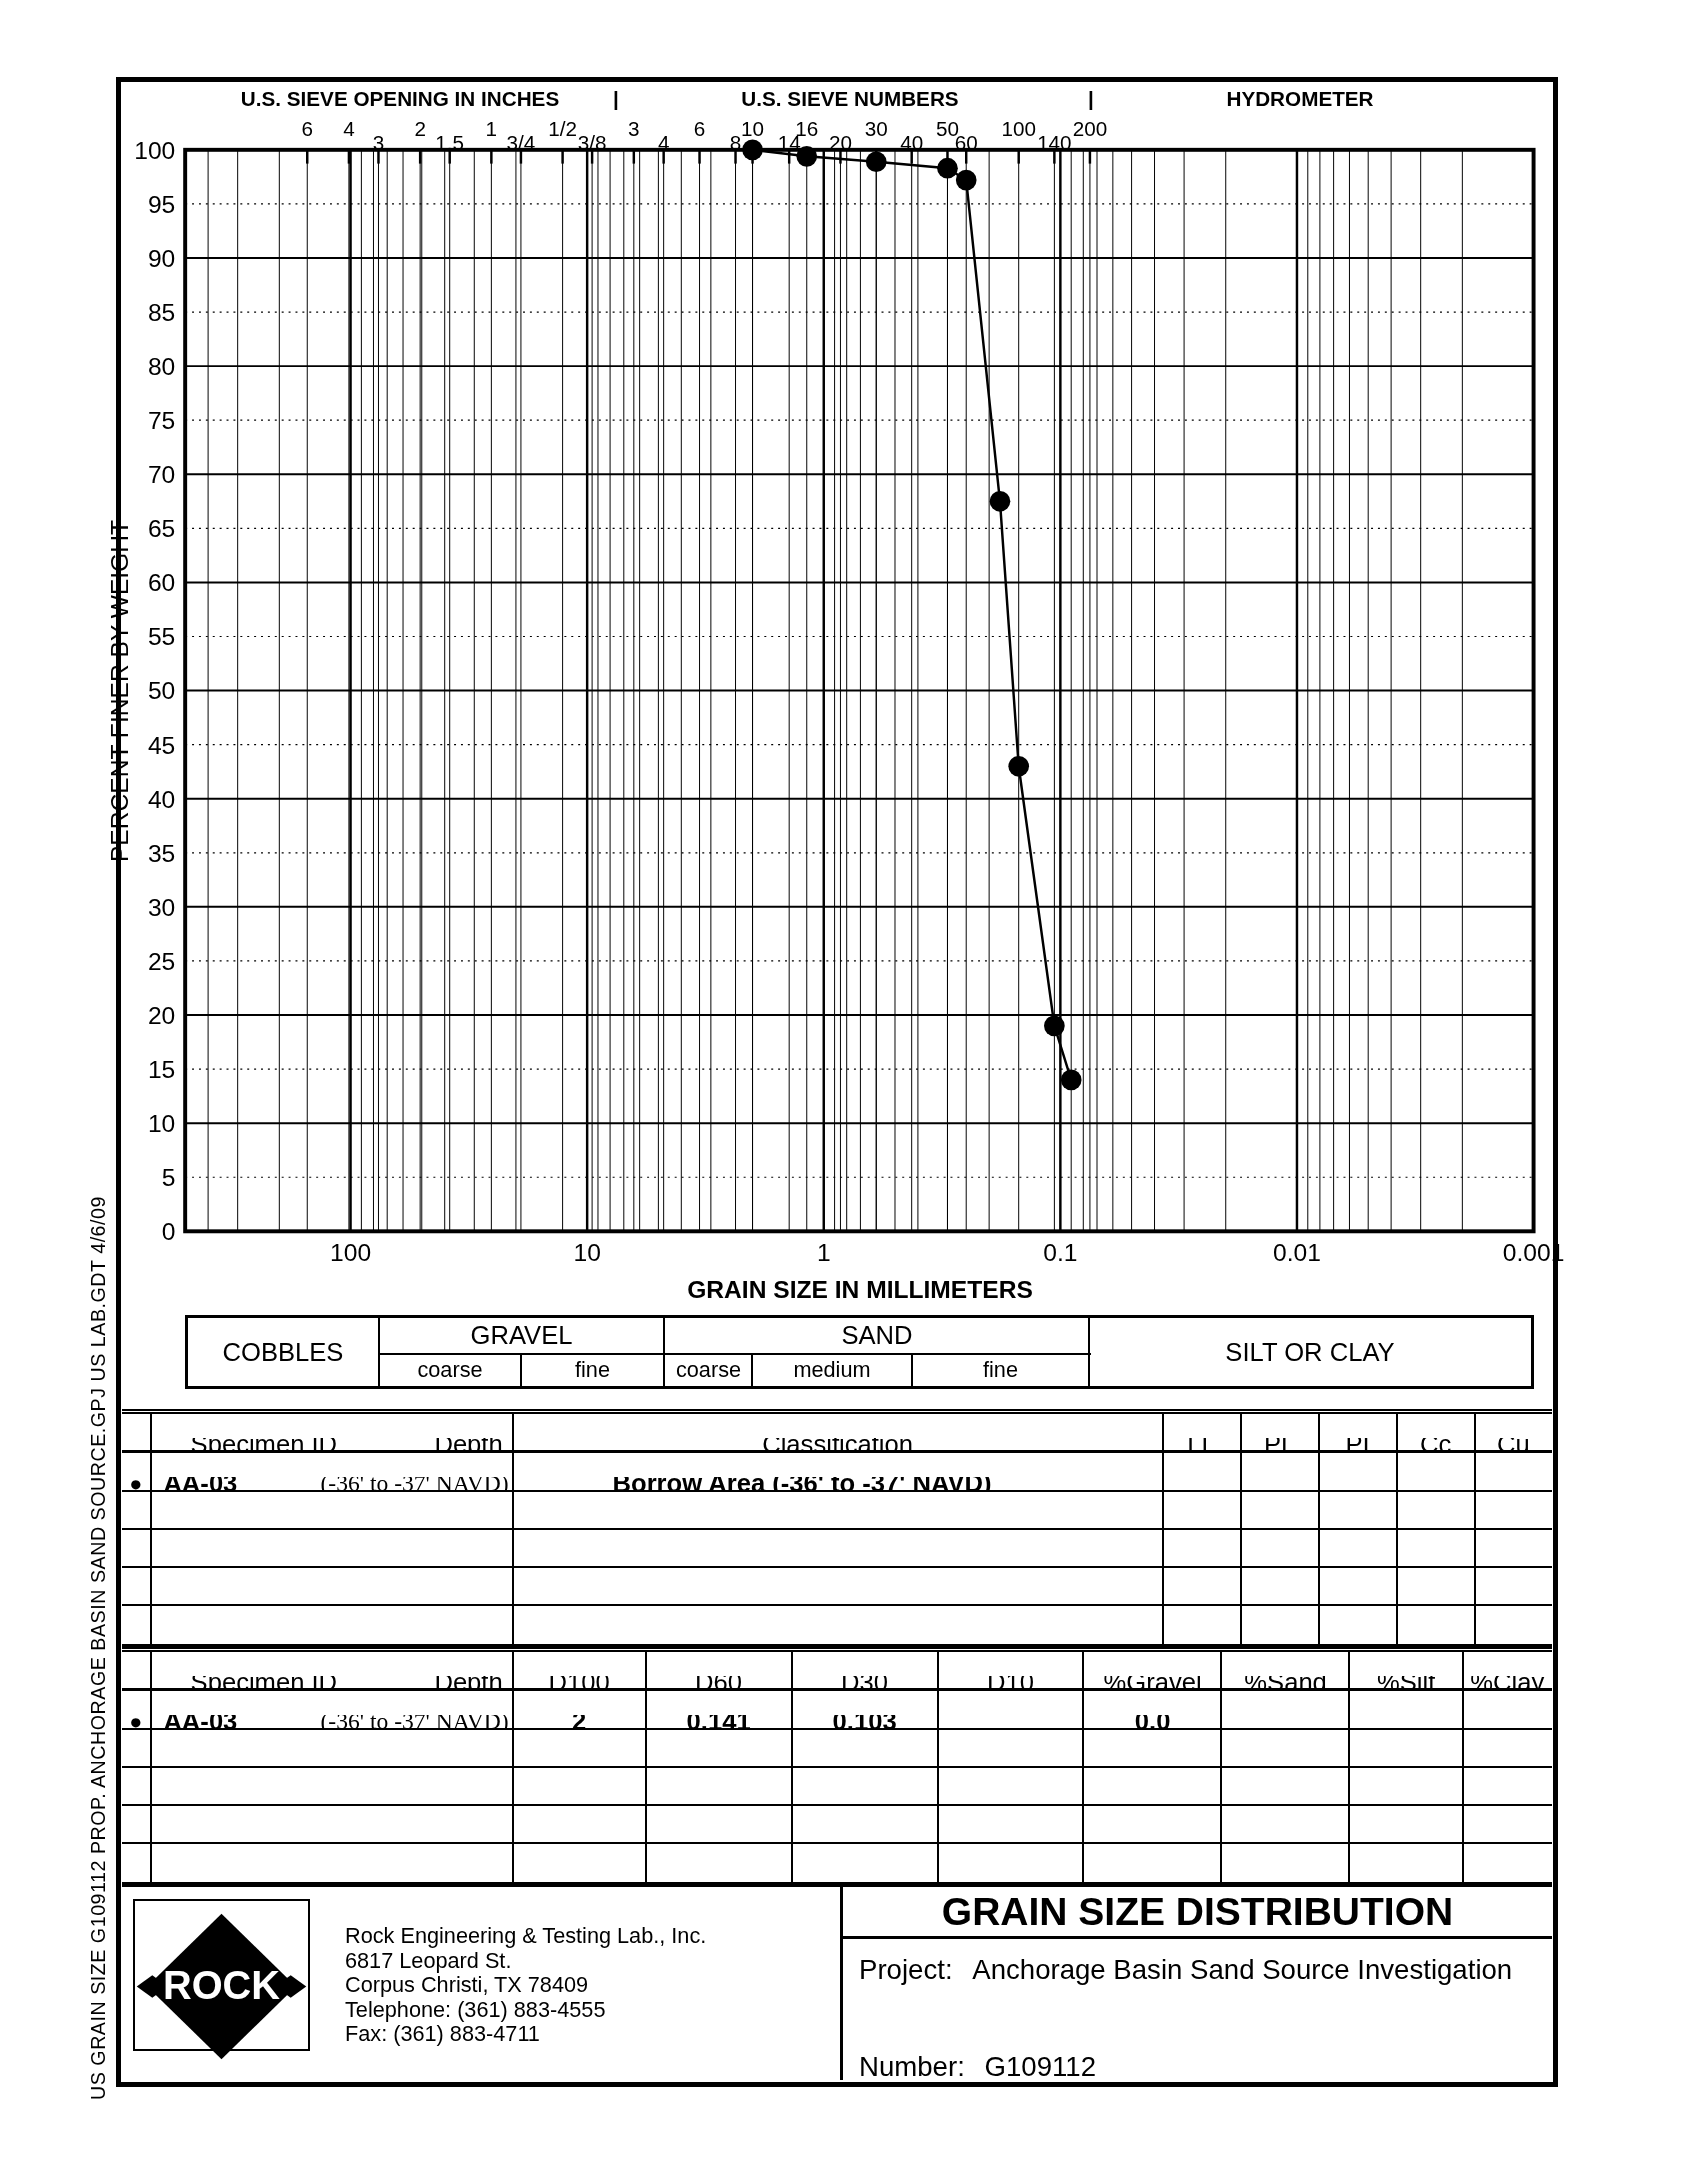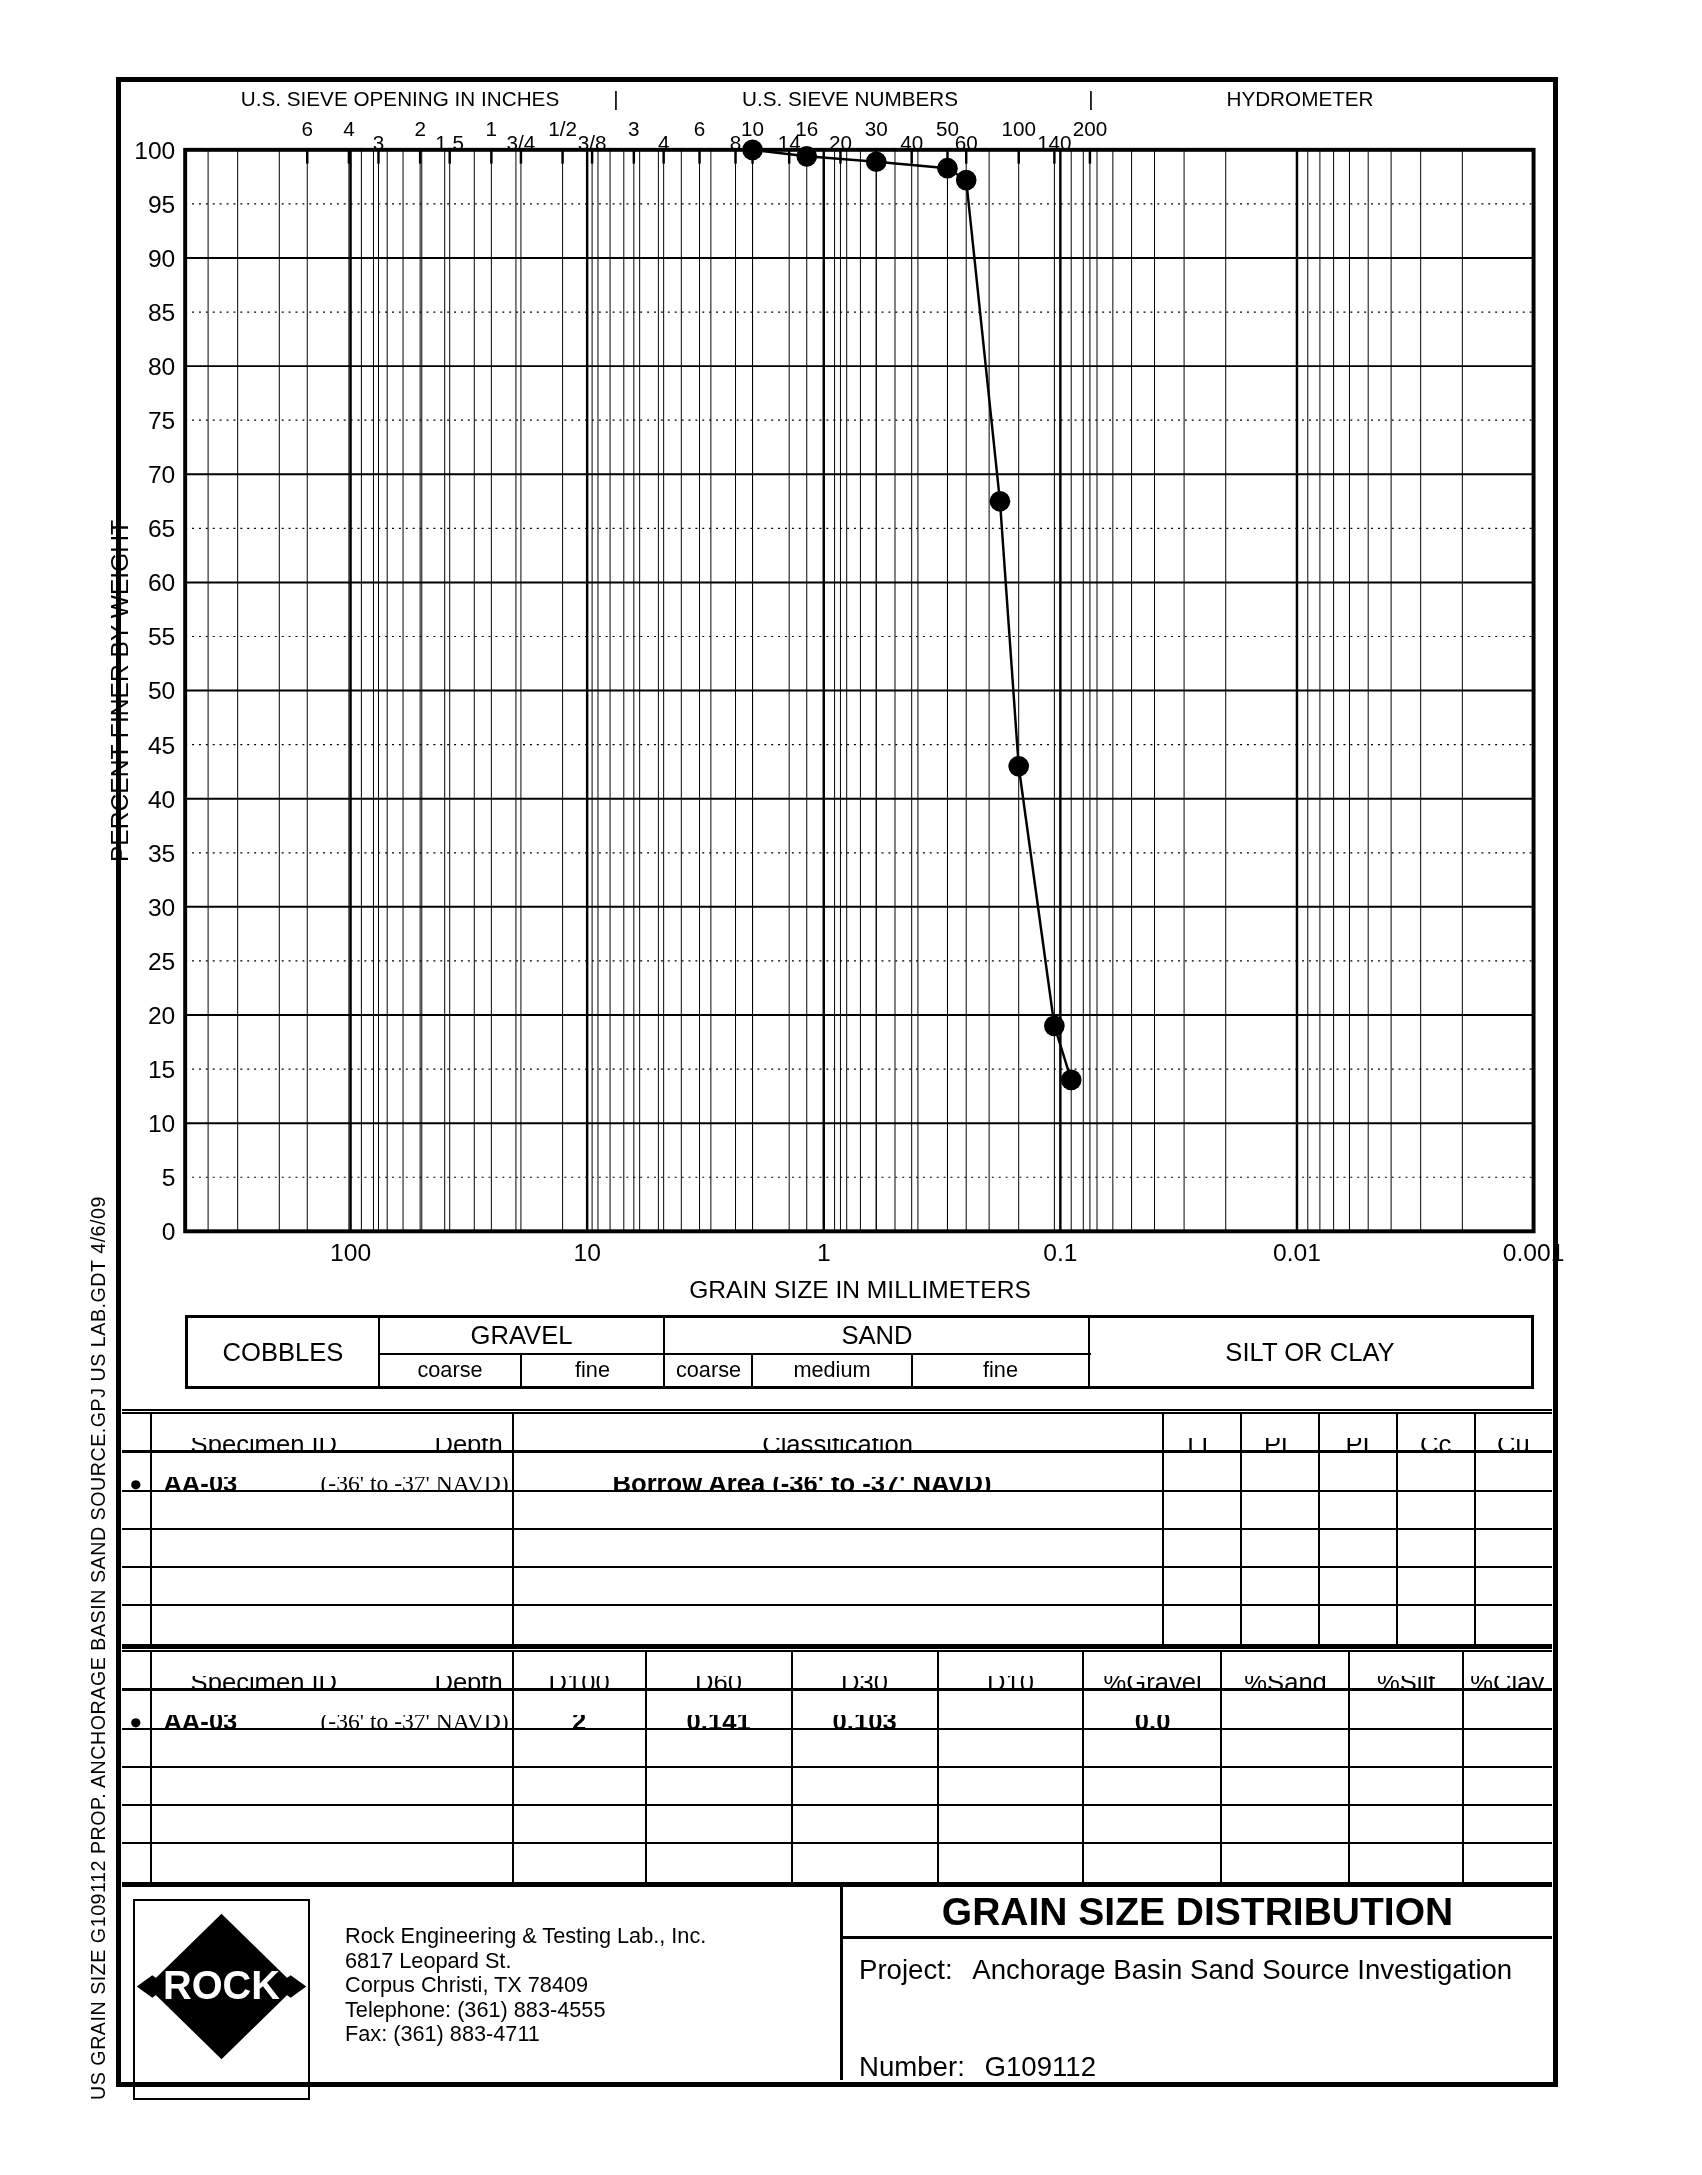--- a/index.html
+++ b/index.html
@@ -1,20 +1,20 @@
 <!DOCTYPE html>
 <html><head>
 <meta charset="utf-8">
 <style>
   * { margin:0; padding:0; box-sizing:border-box; }
   html,body { background:#e8e8e8; }
   body { width:1702px; height:2175px; position:relative; background:#ffffff;
          font-family:"Liberation Sans", sans-serif; color:#000; overflow:hidden; }
   .abs { position:absolute; }
-  .ctr { transform:translateX(-50%); white-space:nowrap; }
+  .ctr { transform:translateX(-50%); white-space:nowrap;font-weight:bold; }
   .b { font-weight:bold; }
 
   #page-border { left:116px; top:77px; width:1442px; height:2010px; border:5.9px solid #000; }
 
   #sidebar-text { left:87px; top:2100px; width:798px; transform:rotate(-90deg);
                   transform-origin:0 0; font-size:19.7px; letter-spacing:0.5px; white-space:nowrap; }
 
   #chart-svg { left:0; top:0; width:1702px; height:2175px; }
 
   .hdr-title { top:87px; font-size:20.7px; }
@@ -38,21 +38,21 @@
   .tc { display:flex; align-items:center; justify-content:center; overflow:hidden;margin-top:24px; }
   .tc.left { justify-content:flex-start; }
   .vline { position:absolute; top:0; bottom:0; width:2px; background:#000; z-index:1; }
   .bullet { font-size:21.7px; }
   .depth-val { font-family:"Liberation Serif", serif; font-size:23.6px; }
   .dval { font-weight:bold; font-size:25.6px; }
 
   
   #footer { left:122px; top:1884px; width:1430px; height:196px; border-top:3.9px solid #000; }
   #footer-divider { position:absolute; left:718px; top:0; bottom:0; width:3px; background:#000; }
-  #logo-box { position:absolute; left:10.8px; top:11.8px; width:177px; height:201px; border:2px solid #000; }
+  #logo-box { position:absolute; left:10.8px; top:11.8px; width:177px; height:152px; border:2px solid #000; }
   #company-block { position:absolute; left:223px; top:37px; font-size:21.7px; line-height:24.6px; }
   #title-cell { position:absolute; left:721px; top:0; right:0; height:52px; border-bottom:3px solid #000;
                 display:flex; align-items:center; justify-content:center; font-size:39px; font-weight:bold; }
   .proj-line { position:absolute; left:737px; font-size:27.6px; white-space:nowrap; }
   .proj-line .val { margin-left:19.7px; }
 </style>
 </head>
 <body>
 
 <div id="page-border" class="abs"></div>

